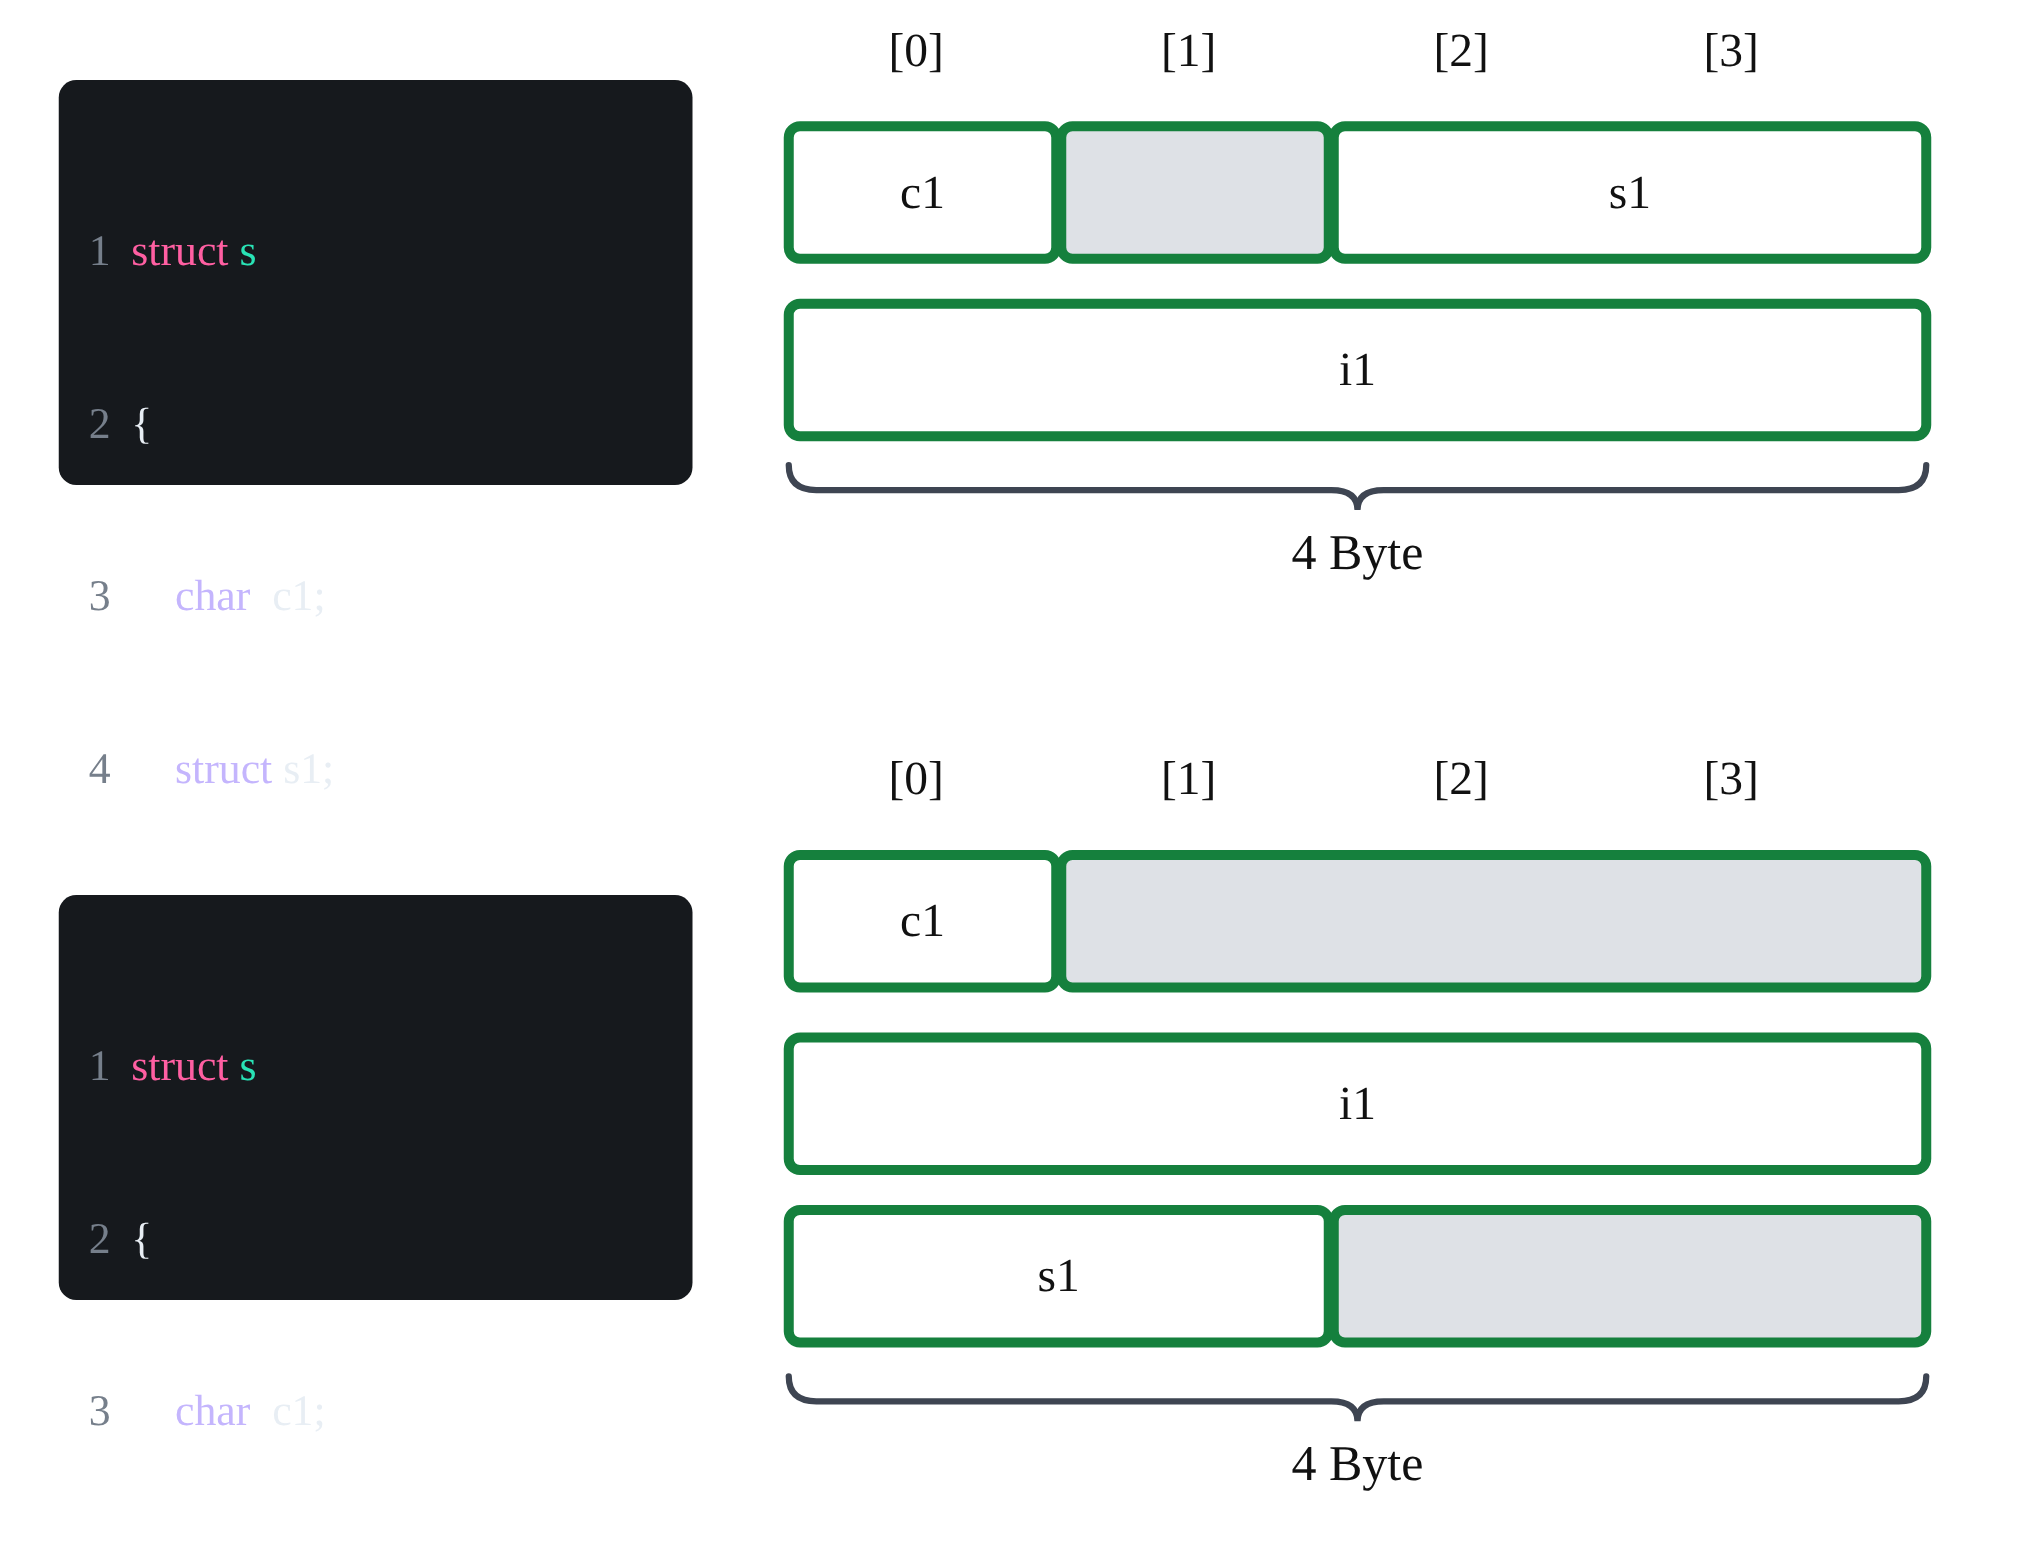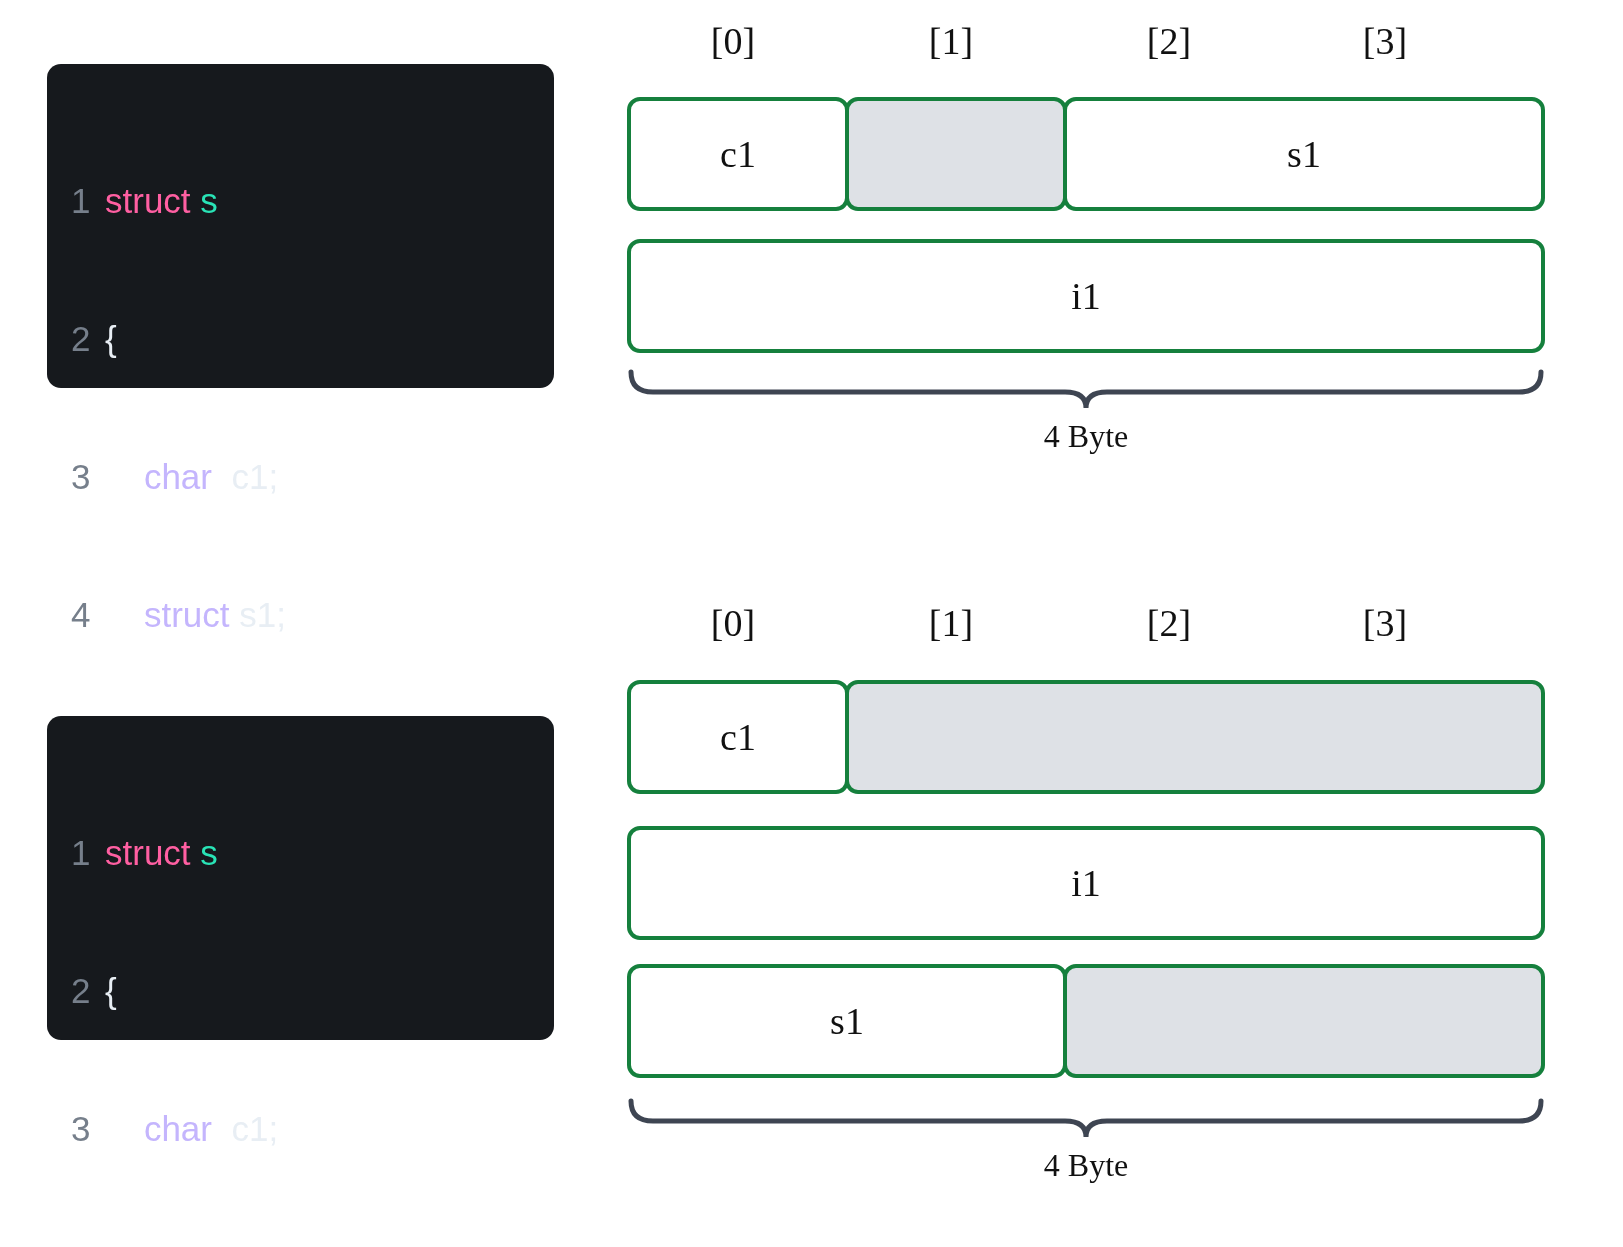--- a/index.html
+++ b/index.html
@@ -16,21 +16,21 @@
     background: #ffffff;
     overflow: hidden;
   }
 
   
   .code-block {
     position: absolute;
     background: #16191d;
     border-radius: 14px;
     padding: 22px 0 22px 0;
-    font-family: Liberation Sans, sans-serif;
+    font-family: Liberation Serif, serif;
     font-size: 35px;
     line-height: 46px;
     white-space: pre;
   }
   .code-line { display: block; height: 46px; }
   .ln {
     display: inline-block;
     width: 58px;
     text-align: left;
     padding-left: 24px;
@@ -55,42 +55,42 @@
     font-family: "Liberation Serif", "DejaVu Serif", serif;
     font-size: 38px;
     color: #111111;
     line-height: 46px;
   }
 
   .mem-row { position: absolute; left: 0; display: flex; width: 918px; }
 
   .cell {
     height: 114px;
-    border: 4px solid #15803d;
+    border: 8px solid #15803d;
     border-radius: 13px;
     background: #ffffff;
     display: flex;
     align-items: center;
     justify-content: center;
     font-family: "Liberation Serif", "DejaVu Serif", serif;
     font-size: 38px;
     color: #111111;
     margin-left: -4px;
   }
   .cell:first-child { margin-left: 0; }
   .cell.pad { background: #dee1e6; }
 
   
   .brace-wrap { position: absolute; left: 0; width: 918px; }
   .brace-svg { display: block; width: 918px; height: 42px; }
   .brace-label {
     width: 918px;
     text-align: center;
     font-family: "Liberation Serif", "DejaVu Serif", serif;
-    font-size: 32px;
+    font-size: 40px;
     color: #111111;
     margin-top: 8px;
   }
 </style>
 </head>
 <body>
 
 <div id="page">
 
   <div class="code-block" style="left:47px; top:64px; width:507px; height:324px;">

